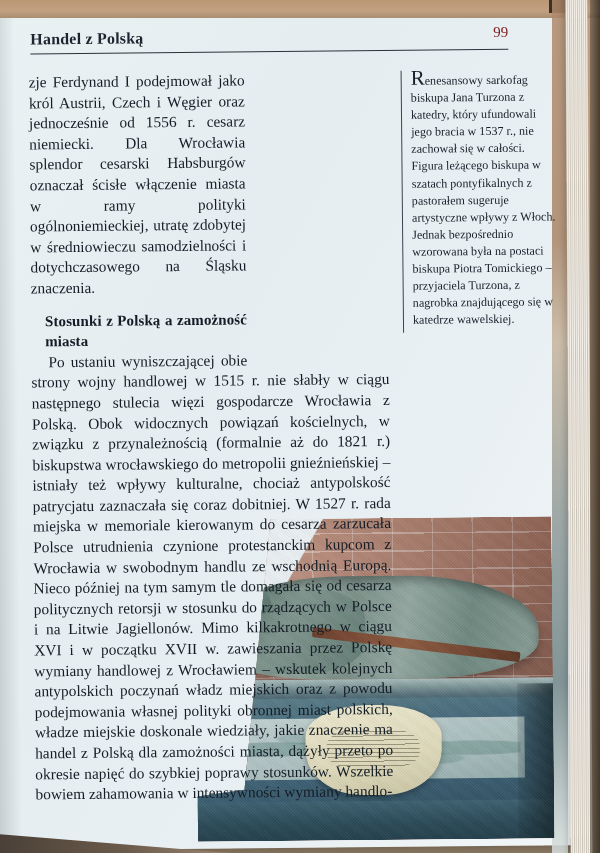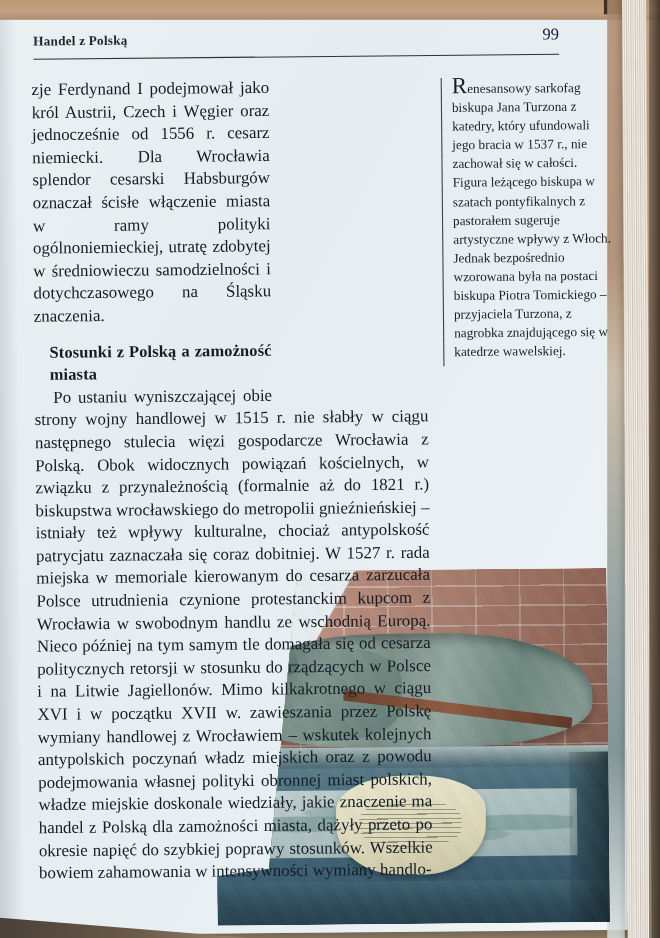--- a/index.html
+++ b/index.html
@@ -66,25 +66,25 @@
   
   .content{
     position:absolute;left:28px;top:28px;width:512px;height:800px;
     transform:rotate(-0.55deg);
   }
   .runhead{
     position:relative;height:26px;
   }
   .runhead .title{
     position:absolute;left:6px;top:0;
-    font-weight:bold;font-size:12px;letter-spacing:.2px;color:#1d2630;
+    font-weight:bold;font-size:16px;letter-spacing:.2px;color:#1d2630;
   }
   .runhead .folio{
     position:absolute;right:28px;top:-2px;
-    font-size:15px;color:#0f172a;
+    font-size:15px;color:#7f1d1d;
   }
   .rule{
     position:absolute;left:6px;top:23px;width:478px;height:0;
     border-top:1.6px solid #2a323c;
   }
 
   .cols{position:relative;margin-top:16px;}
 
   
   .maincol{

